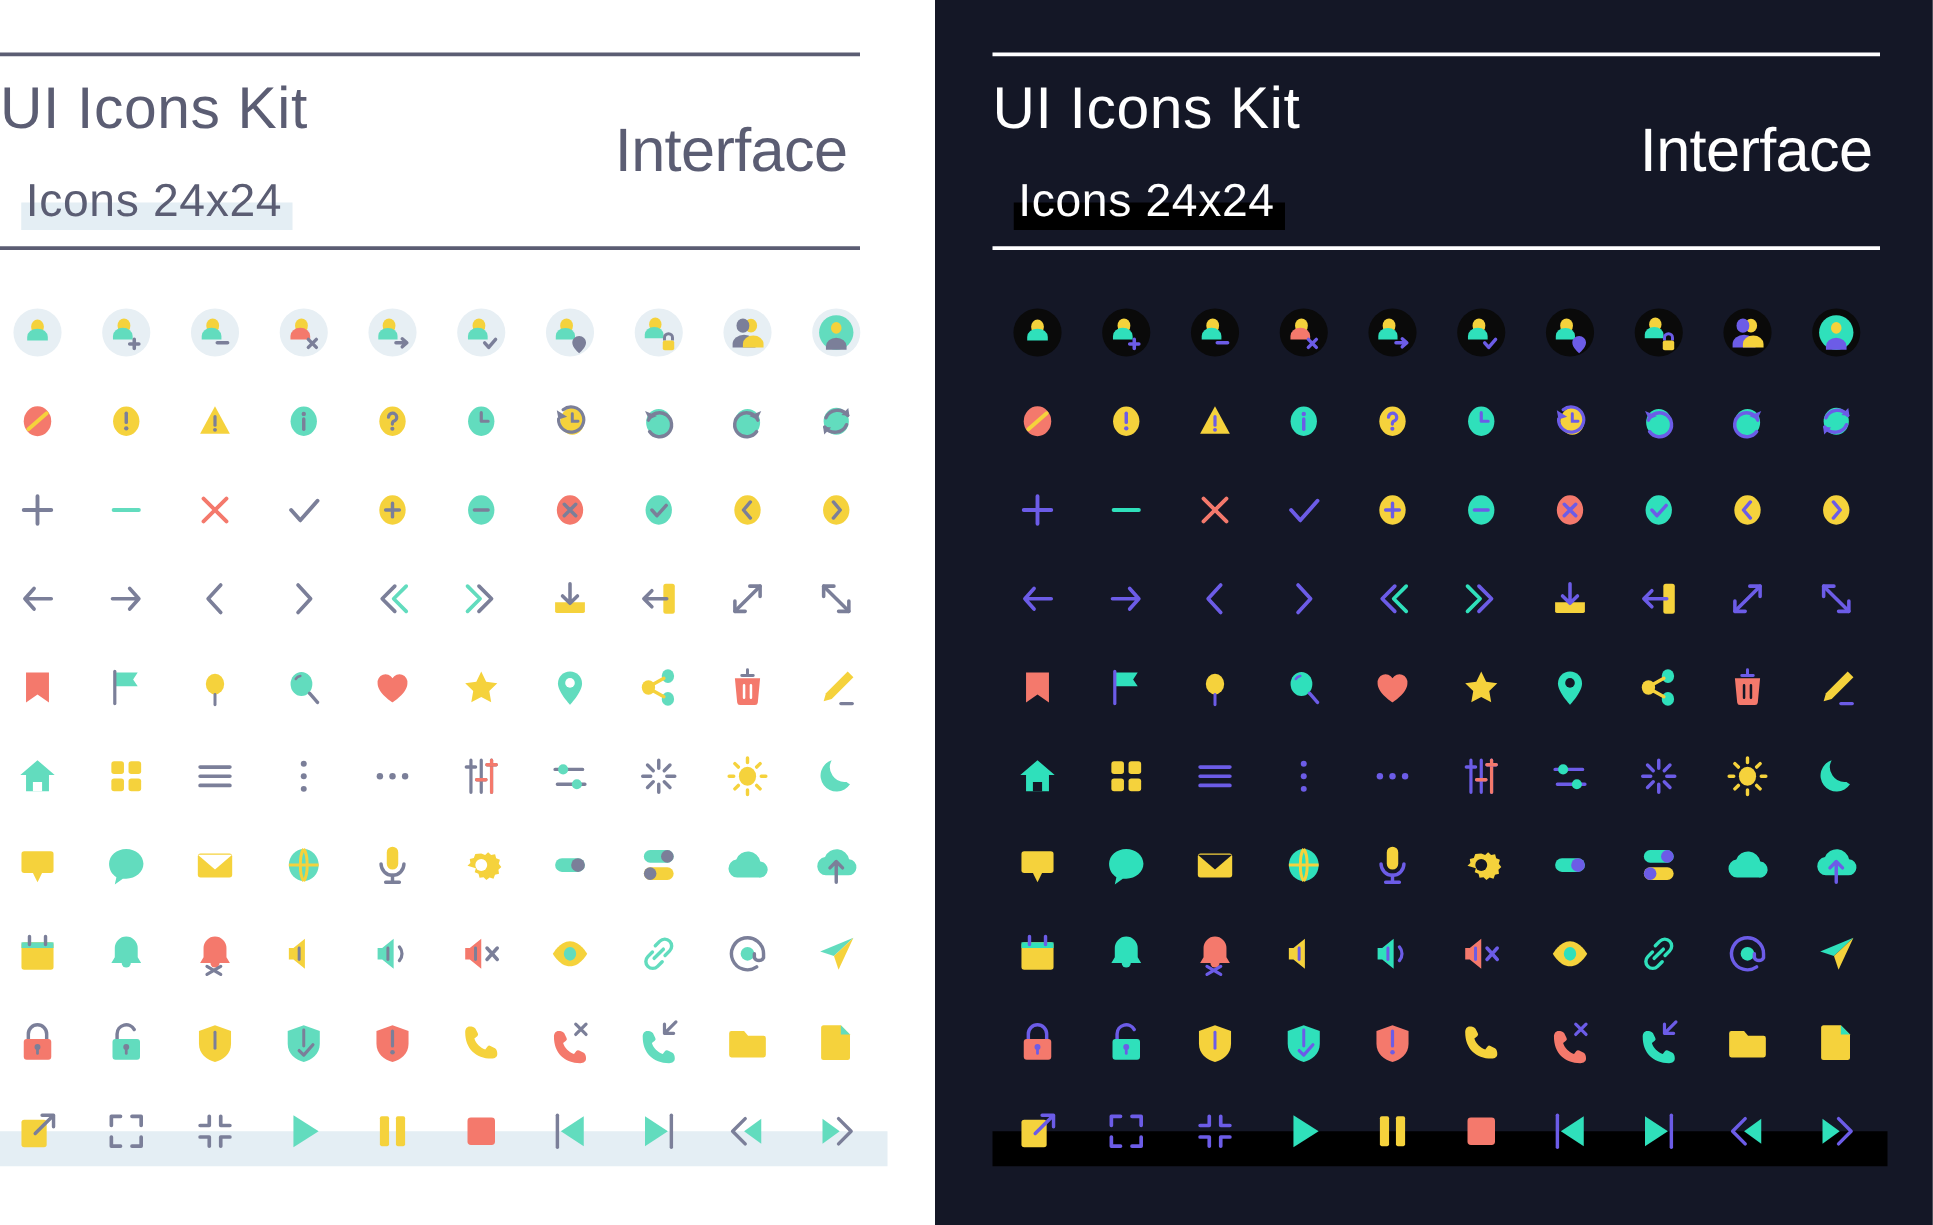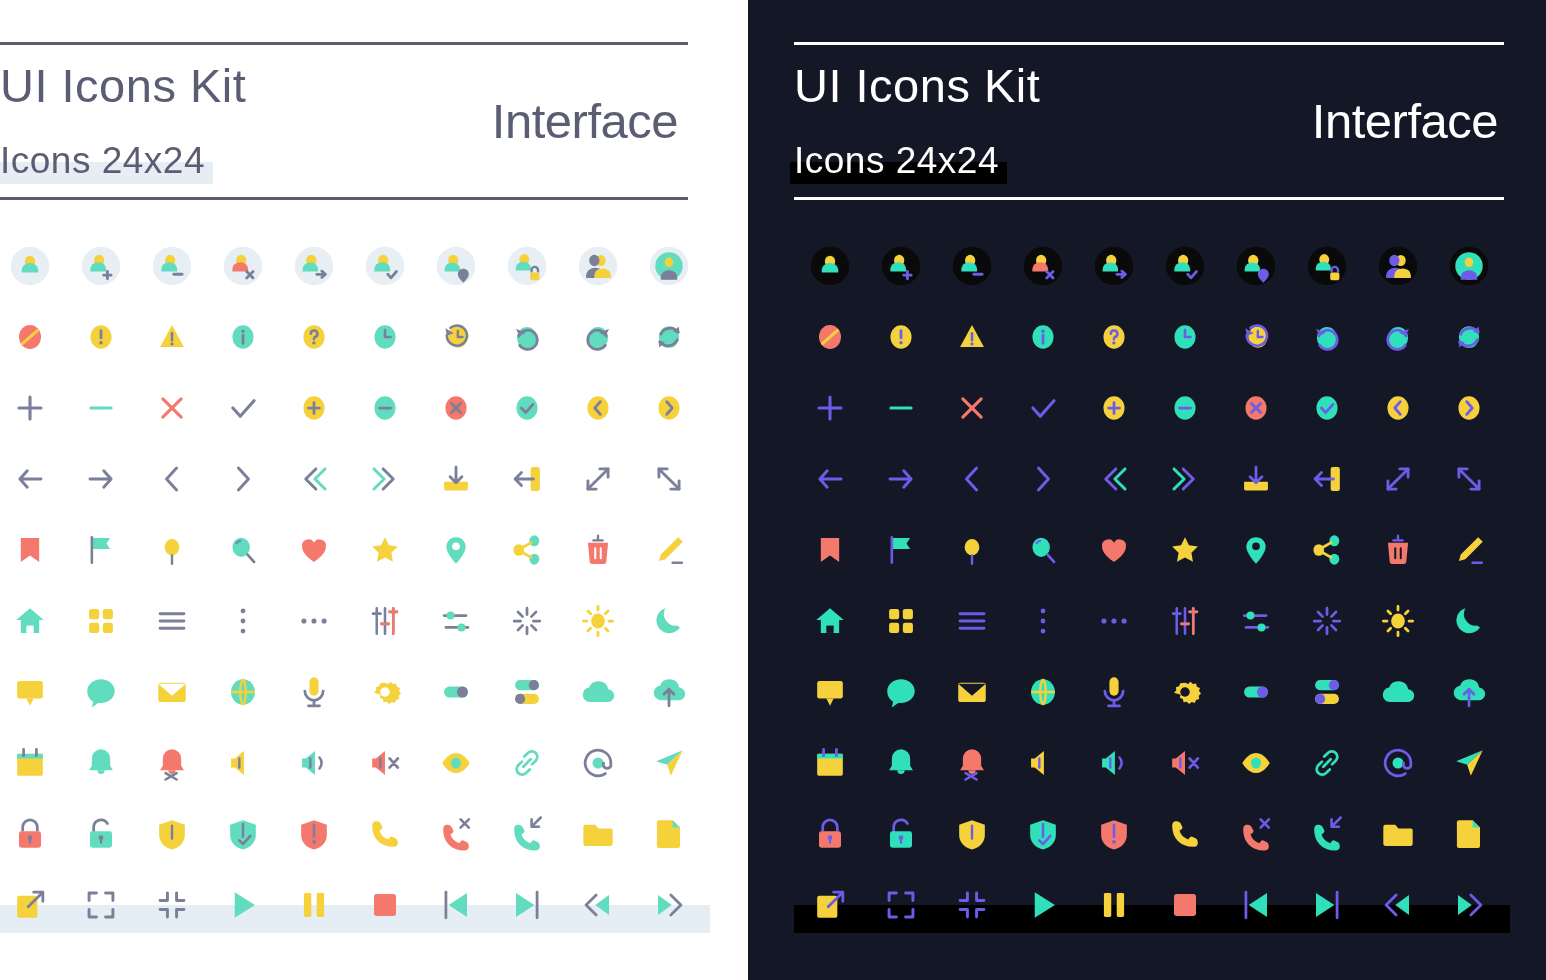--- a/index.html
+++ b/index.html
@@ -9,21 +9,21 @@
     background:#fff;overflow:hidden;
   }
   .sheet{display:flex;width:1546px;height:980px;}
 
   
   .panel{position:relative;box-sizing:border-box;}
   .panel.light{width:748px;height:980px;background:#ffffff;}
   .panel.dark{width:798px;height:980px;background:#141726;}
 
   
-  .hdr{position:relative;box-sizing:border-box;}
+  .hdr{position:relative;box-sizing:border-box;text-align:center;}
   .panel.light .hdr{margin:0 10px 0 0;padding:0 12px 0 0;}
   .rule{height:3px;width:100%;}
   .panel.light .rule{background:#5b5d73;}
   .panel.dark  .rule{background:#ffffff;height:3px;}
 
   .hdr-inner{position:relative;display:flex;align-items:center;justify-content:space-between;}
   .titles{position:relative;}
   .t1{font-size:47px;line-height:56px;font-weight:400;letter-spacing:.5px;}
   .t2{font-size:37px;line-height:46px;font-weight:300;letter-spacing:.5px;position:relative;z-index:2;}
   .t2wrap{position:relative;display:inline-block;margin-top:24px;}

